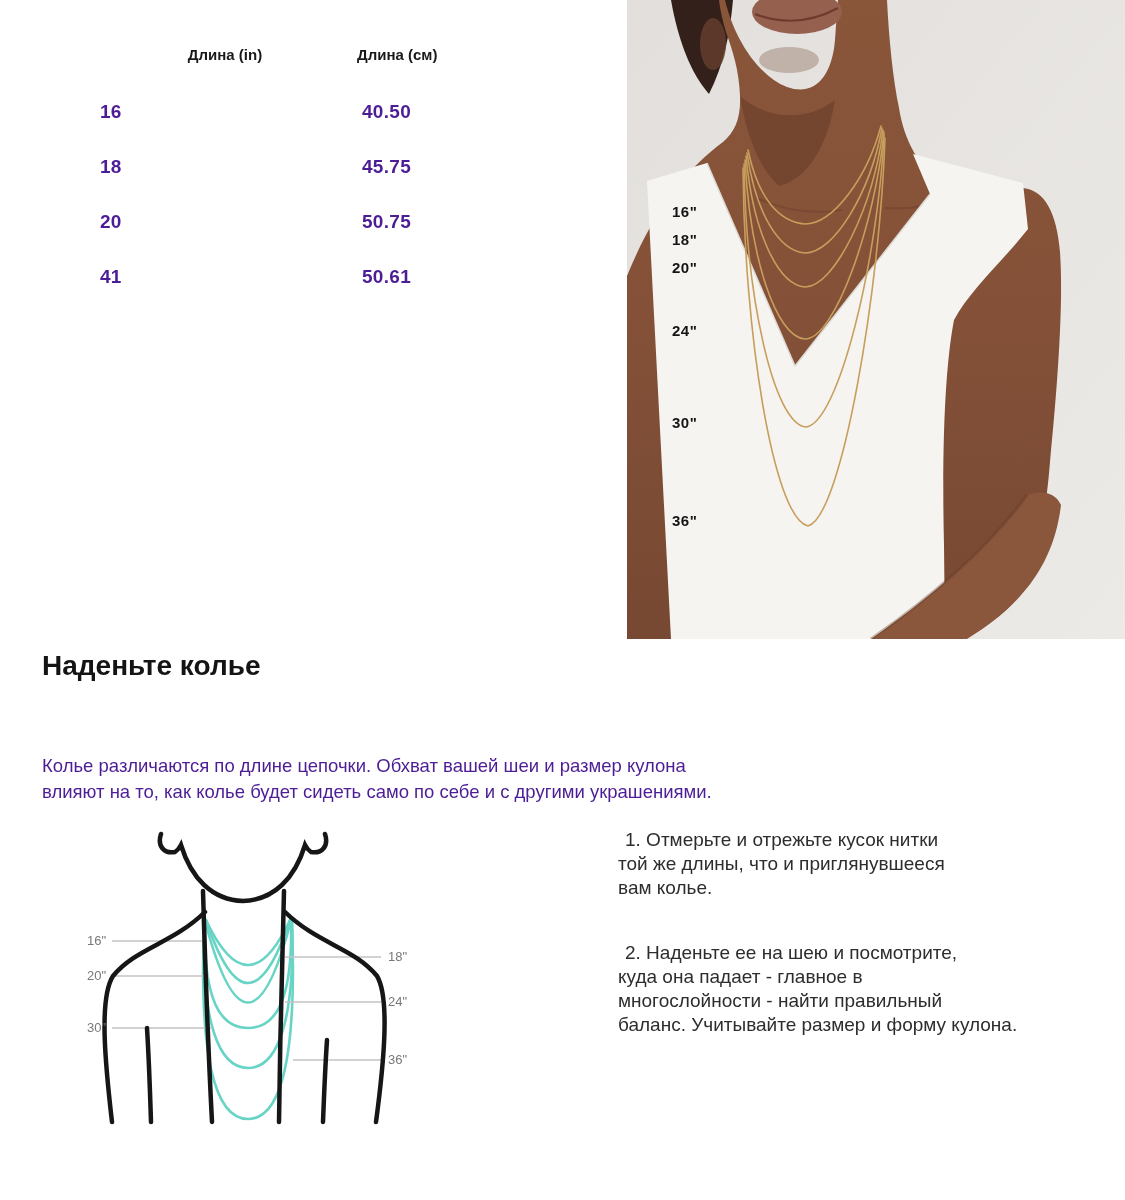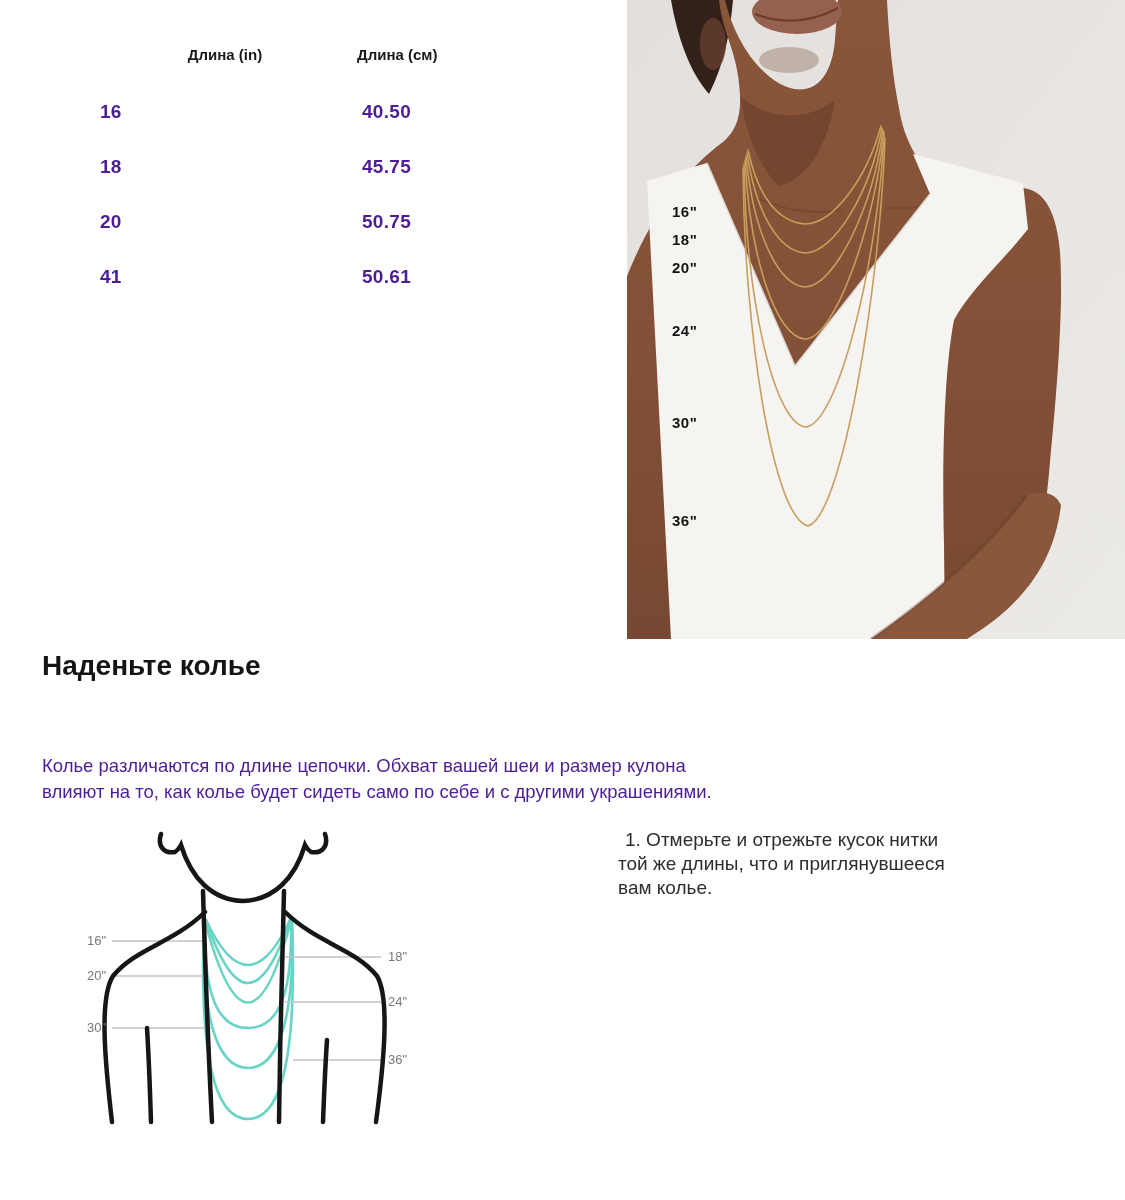--- a/index.html
+++ b/index.html
@@ -170,15 +170,19 @@
     <text x="106" y="1032" text-anchor="end">30"</text>
     <text x="388" y="961">18"</text>
     <text x="388" y="1006">24"</text>
     <text x="388" y="1064">36"</text>
   </svg>
 
   <div class="steps">
     <div class="step">1. Отмерьте и отрежьте кусок нитки
 той же длины, что и приглянувшееся
 вам колье.</div>
+    <div class="step">2. Наденьте ее на шею и посмотрите,
+куда она падает - главное в
+многослойности - найти правильный
+баланс. Учитывайте размер и форму кулона.</div>
   </div>
 
 </div>
 
 </body></html>

